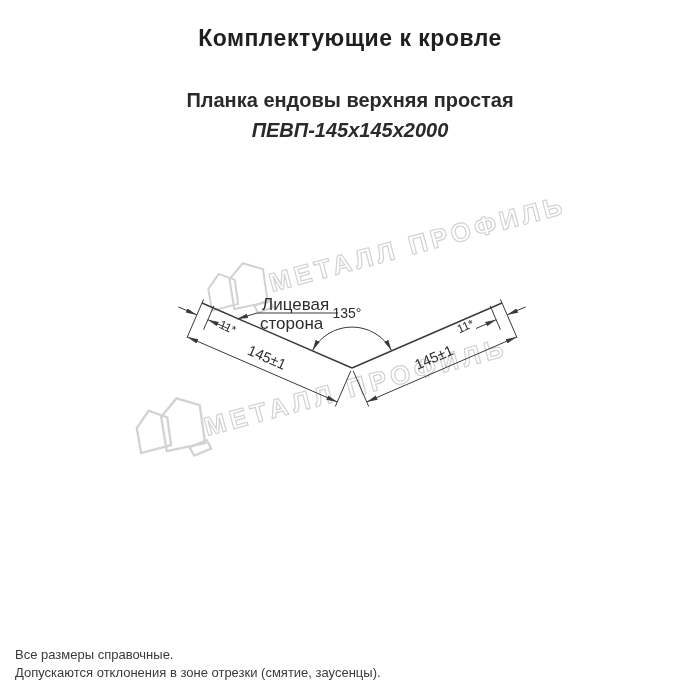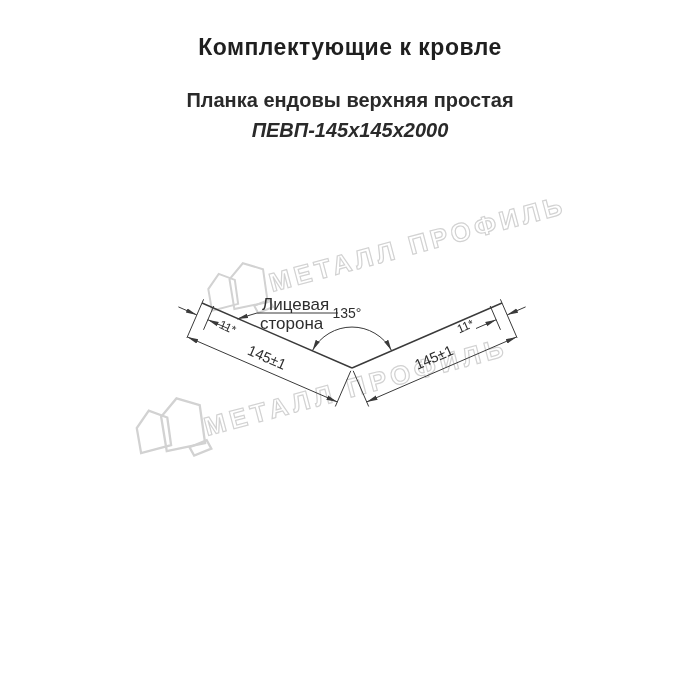--- a/index.html
+++ b/index.html
@@ -2,21 +2,21 @@
 <html><head>
 <meta charset="utf-8">
 <style>
   html,body{margin:0;padding:0;}
   body{
     width:700px;height:700px;position:relative;background:#ffffff;
     font-family:"Liberation Sans", sans-serif;overflow:hidden;
   }
   .page-title{
     position:absolute;top:25px;left:0;width:700px;text-align:center;
-    font-size:23px;font-weight:bold;color:#1f1f1f;letter-spacing:0.5px;margin-top:9px;
+    font-size:23px;font-weight:bold;color:#1f1f1f;letter-spacing:0.5px;
   }
   .page-subtitle1{
     position:absolute;top:89px;left:0;width:700px;text-align:center;
     font-size:20px;font-weight:bold;color:#2a2a2a;
   }
   .page-subtitle2{
     position:absolute;top:119px;left:0;width:700px;text-align:center;
     font-size:20px;font-weight:bold;color:#2a2a2a;font-style:italic;
   }
   .drawing-svg{position:absolute;left:0;top:0;width:700px;height:700px;}
@@ -99,13 +99,15 @@
     <text class="dim" x="260" y="329" font-size="17">сторона</text>
     <text class="dim" x="347" y="318" font-size="14" text-anchor="middle">135°</text>
     <text class="dim" x="226" y="331" font-size="12" text-anchor="middle" transform="rotate(23.4,226,331)">11*</text>
     <text class="dim" x="467" y="330" font-size="12" text-anchor="middle" transform="rotate(-23.4,467,330)">11*</text>
     <text class="dim" x="265" y="362" font-size="14.5" text-anchor="middle" transform="rotate(23.4,265,362)">145±1</text>
     <text class="dim" x="436" y="362" font-size="14.5" text-anchor="middle" transform="rotate(-23.4,436,362)">145±1</text>
   </g>
 </svg>
 
 <div class="footnotes">
+  <div>Все размеры справочные.</div>
+  <div>Допускаются отклонения в зоне отрезки (смятие, заусенцы).</div>
 </div>
 
 </body></html>

